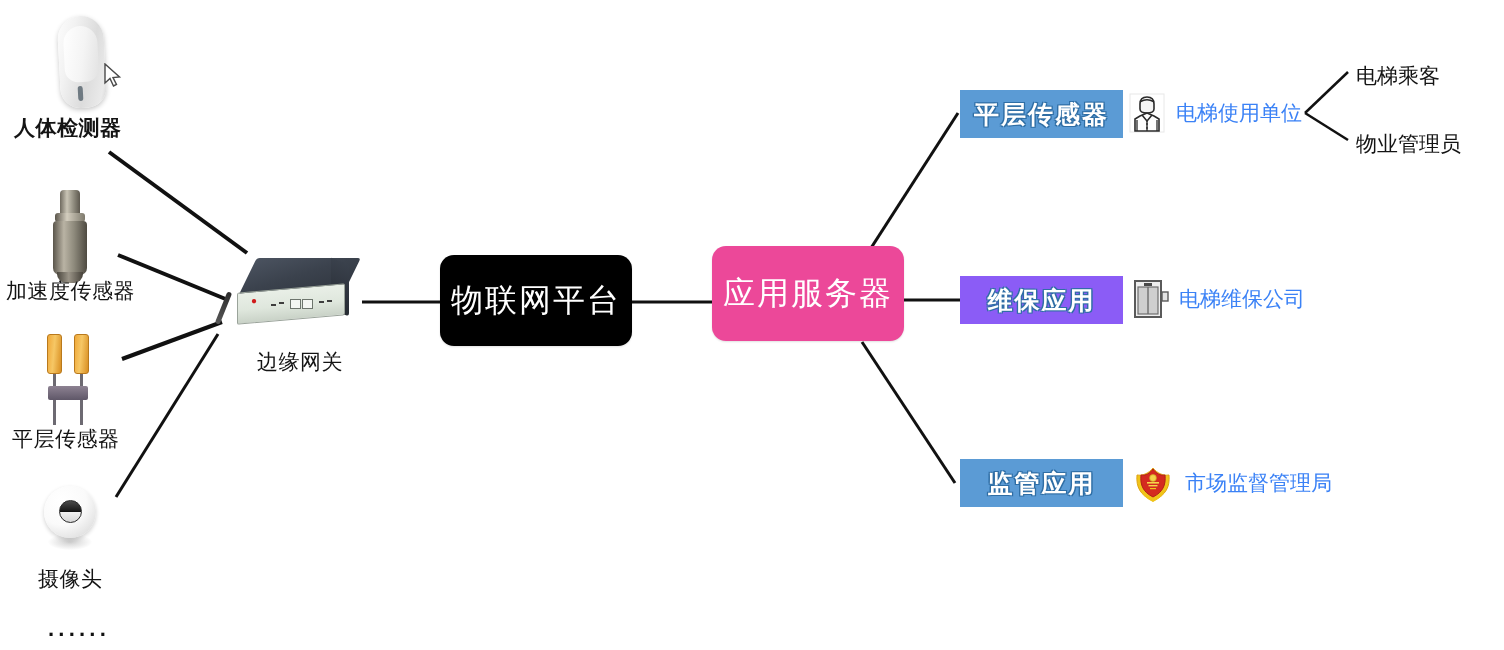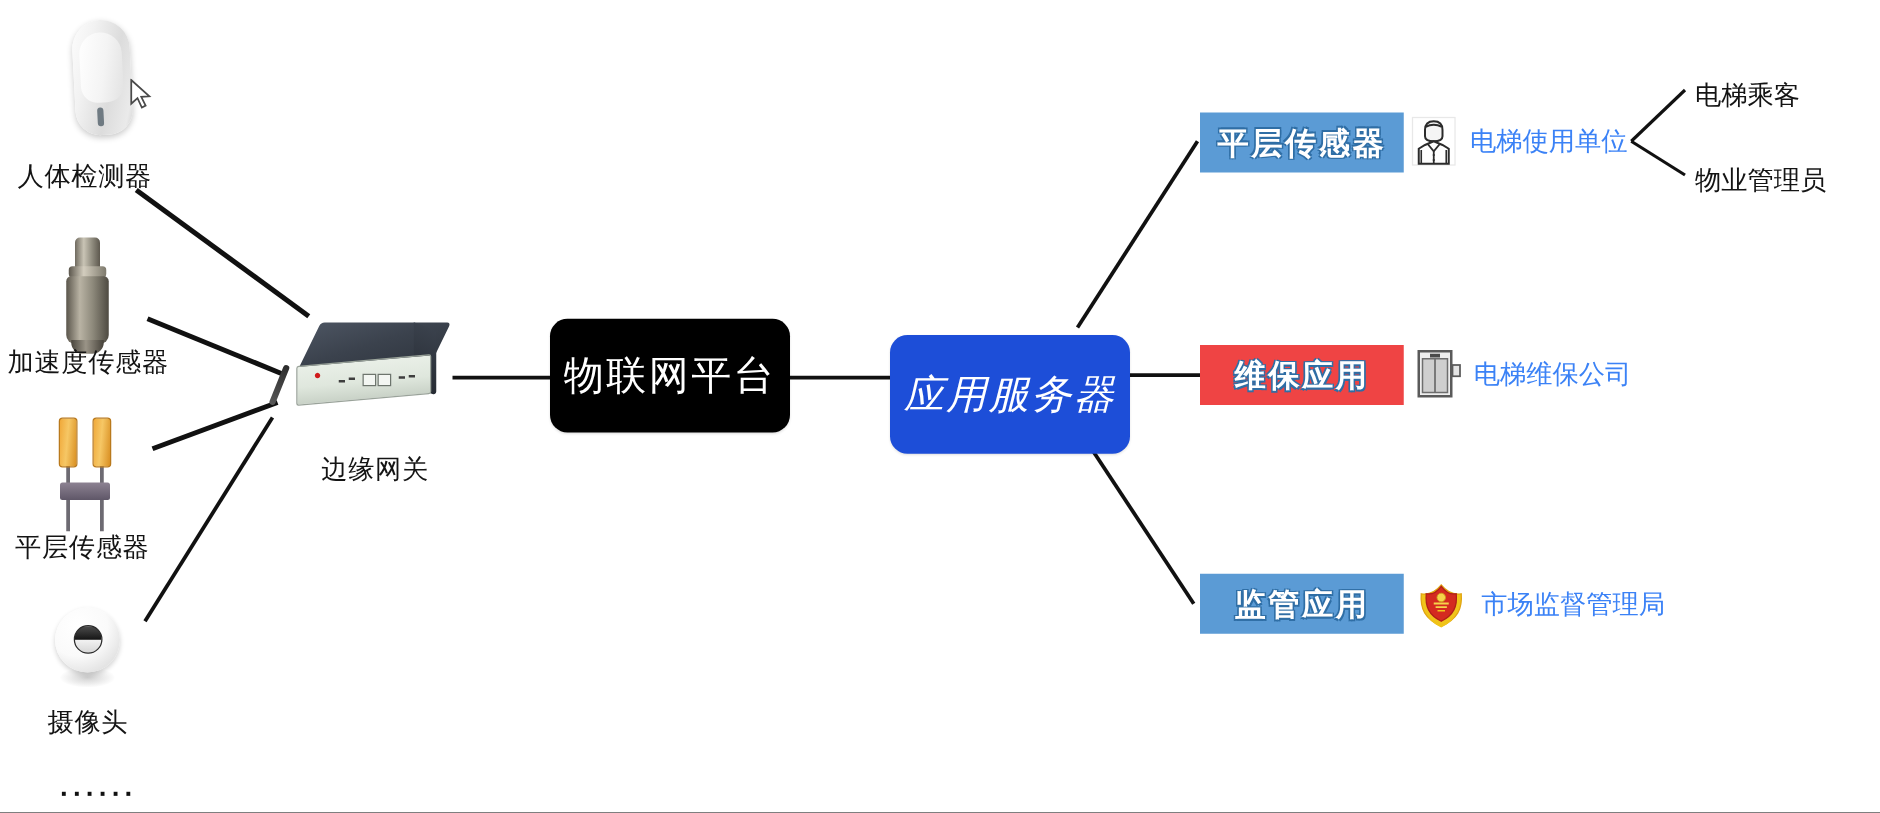--- a/index.html
+++ b/index.html
@@ -300,21 +300,21 @@
     </g>
   </svg>
 
   <div class="sensor" style="left:20px; top:12px;">
     <div class="sensor-art" style="margin-left:13px;">
       <div class="pir-body"></div>
       <div class="pir-lens"></div>
       <div class="pir-led"></div>
     </div>
   </div>
-  <div class="node-label" style="left:14px; top:130px;">人体检测器</div>
+  <div class="node-label" style="left:14px; top:116px;font-weight:bold;">人体检测器</div>
 
   <svg class="cursor" viewBox="0 0 18 26">
     <polygon points="1,1 1,20 6,15.5 9.5,23 12.5,21.5 9,14.5 15.5,14" fill="#ffffff" stroke="#4a4a4a" stroke-width="1.4"></polygon>
   </svg>
 
   <div class="sensor" style="left:20px; top:188px;">
     <div class="sensor-art">
       <div class="acc-top"></div>
       <div class="acc-collar"></div>
       <div class="acc-body"></div>
@@ -351,27 +351,27 @@
     <div class="gw-side"></div>
     <div class="gw-face"></div>
     <div class="gw-logo">●</div>
     <div class="gw-port p1"></div>
     <div class="gw-port p2"></div>
     <div class="gw-tick" style="left:38px; top:46px;"></div>
     <div class="gw-tick" style="left:46px; top:44px;"></div>
     <div class="gw-tick" style="left:86px; top:43px;"></div>
     <div class="gw-tick" style="left:94px; top:42px;"></div>
   </div>
-  <div class="node-label" style="left:257px; top:350px;margin-top:14px;">边缘网关</div>
+  <div class="node-label" style="left:257px; top:350px;">边缘网关</div>
 
   <div class="gray-node" style="left:440px; top:255px; width:192px; height:91px; background:#000000;">
     <span>物联网平台</span>
   </div>
 
-  <div class="gray-node" style="left:712px; top:268px; width:192px; height:95px; background:#1d4ed8;font-style:italic;">
+  <div class="gray-node" style="left:712px; top:246px; width:192px; height:95px; background:#ec4899;">
     <span>应用服务器</span>
   </div>
 
   <div class="blue-node" style="left:960px; top:90px; width:163px; height:48px; background:#5b9bd5;">
     <span>平层传感器</span>
   </div>
 
   <div class="actor" style="left:1128px; top:92px;">
     <div class="icon-box">
       <svg viewBox="0 0 38 42" width="38" height="42">
@@ -386,21 +386,21 @@
         <line x1="9" y1="28" x2="9" y2="39" stroke="#2b2b2b" stroke-width="1.3"></line>
         <line x1="29" y1="28" x2="29" y2="39" stroke="#2b2b2b" stroke-width="1.3"></line>
       </svg>
     </div>
     <span class="actor-label">电梯使用单位</span>
   </div>
 
   <div class="leaf-label" style="left:1356px; top:62px;">电梯乘客</div>
   <div class="leaf-label" style="left:1356px; top:130px;">物业管理员</div>
 
-  <div class="blue-node" style="left:960px; top:276px; width:163px; height:48px; background:#ef4444;">
+  <div class="blue-node" style="left:960px; top:276px; width:163px; height:48px; background:#8b5cf6;">
     <span>维保应用</span>
   </div>
 
   <div class="actor" style="left:1133px; top:278px;">
     <div class="icon-box" style="width:36px;height:42px;">
       <svg viewBox="0 0 36 42" width="36" height="42">
         <rect x="2" y="3" width="26" height="36" fill="#efefef" stroke="#5a5a5a" stroke-width="2"></rect>
         <rect x="5" y="9" width="20" height="27" fill="#cfcfcf" stroke="#6e6e6e" stroke-width="1.2"></rect>
         <line x1="15" y1="9" x2="15" y2="36" stroke="#6e6e6e" stroke-width="1.4"></line>
         <rect x="11" y="5" width="8" height="3" fill="#4a4a4a"></rect>

